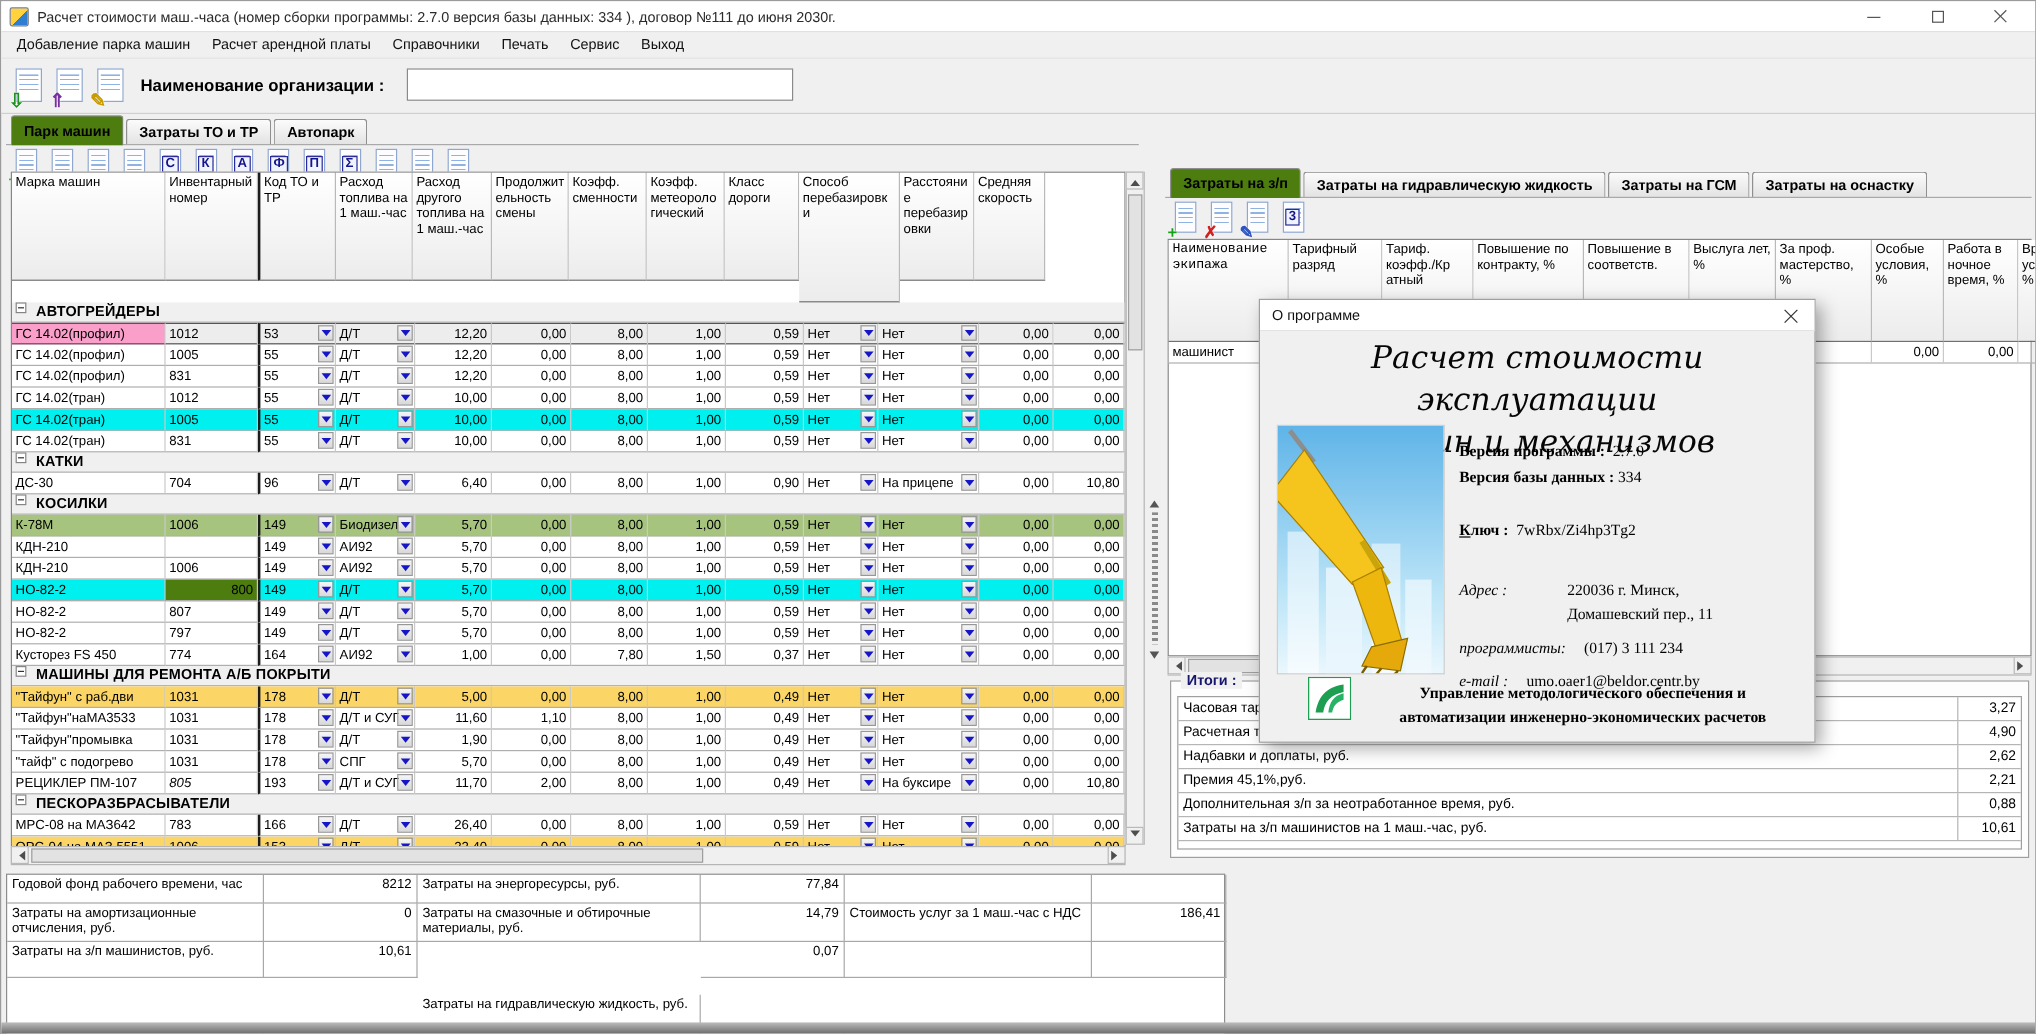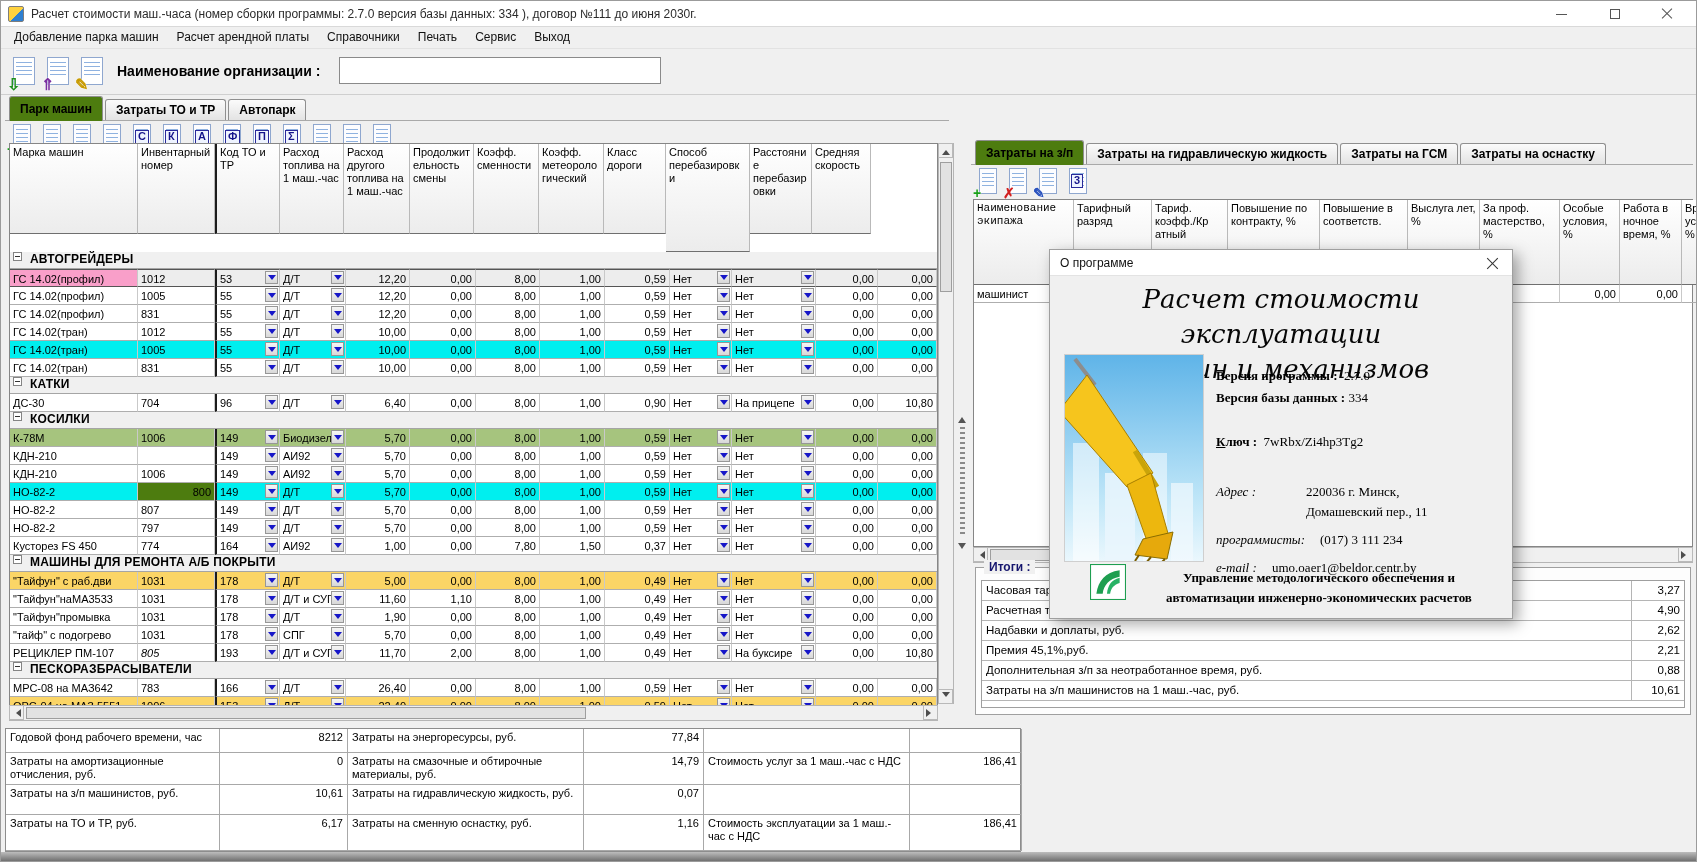--- a/index.html
+++ b/index.html
@@ -787,21 +787,21 @@
       <div class="sum-cell" style="flex: 0 0 214px; height: 32px;">Затраты на амортизационные отчисления, руб.</div>
       <div class="sum-cell v" style="flex: 0 0 128px; height: 32px;">0</div>
       <div class="sum-cell" style="flex: 0 0 236px; height: 32px;">Затраты на смазочные и обтирочные материалы, руб.</div>
       <div class="sum-cell v" style="flex: 0 0 120px; height: 32px;">14,79</div>
       <div class="sum-cell" style="flex: 0 0 206px; height: 32px;">Стоимость услуг за 1 маш.-час с НДС</div>
       <div class="sum-cell v" style="flex: 0 0 112px; height: 32px;">186,41</div>
     </div>
     <div class="sum-row">
       <div class="sum-cell" style="flex: 0 0 214px; height: 30px;">Затраты на з/п машинистов, руб.</div>
       <div class="sum-cell v" style="flex: 0 0 128px; height: 30px;">10,61</div>
-      <div class="sum-cell" style="flex: 0 0 236px; height: 30px;">Затраты на гидравлическую жидкость, руб.</div>
+      <div class="sum-cell" style="flex: 0 0 236px; height: 30px; margin-top: 44px;">Затраты на гидравлическую жидкость, руб.</div>
       <div class="sum-cell v" style="flex: 0 0 120px; height: 30px;">0,07</div>
       <div class="sum-cell" style="flex: 0 0 206px; height: 30px;"></div>
       <div class="sum-cell v" style="flex: 0 0 112px; height: 30px;"></div>
     </div>
     <div class="sum-row">
       <div class="sum-cell" style="flex: 0 0 214px; height: 36px;">Затраты на ТО и ТР, руб.</div>
       <div class="sum-cell v" style="flex: 0 0 128px; height: 36px;">6,17</div>
       <div class="sum-cell" style="flex: 0 0 236px; height: 36px;">Затраты на сменную оснастку, руб.</div>
       <div class="sum-cell v" style="flex: 0 0 120px; height: 36px;">1,16</div>
       <div class="sum-cell" style="flex: 0 0 206px; height: 36px;">Стоимость эксплуатации за 1 маш.-час с НДС</div>

